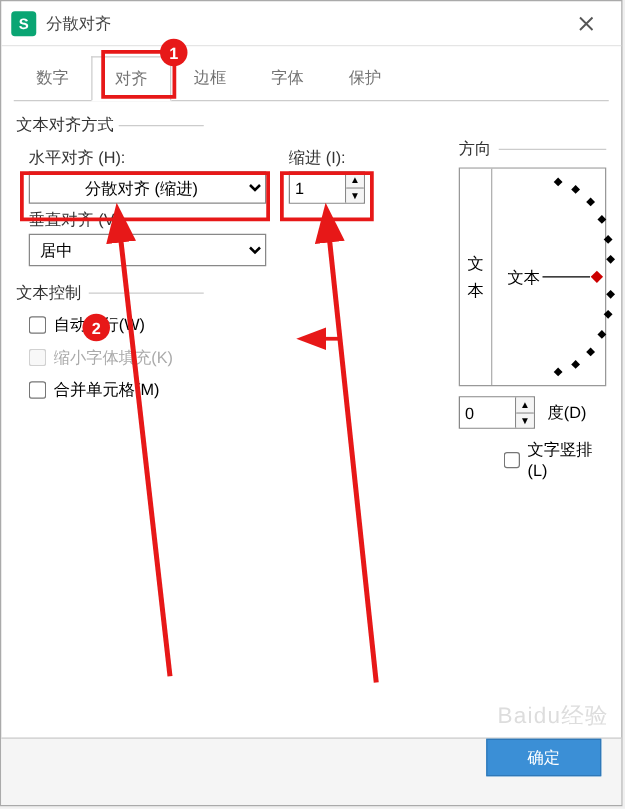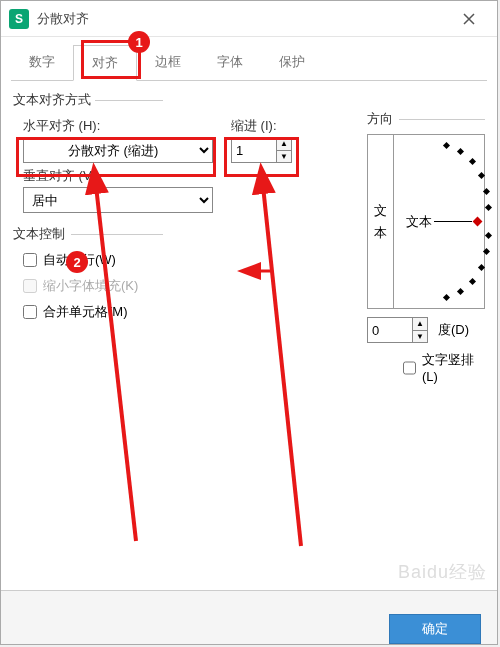--- a/index.html
+++ b/index.html
@@ -39,21 +39,21 @@
     .vert-strip span { margin: 2px 0; }
     .dial-area { flex: 1; position: relative; background: #fff; }
     .dial-area .txt { position: absolute; left: 12px; top: 78px; }
     .dial-area .line { position: absolute; left: 40px; top: 86px; width: 38px; height: 1px; background: #000; }
     .red-dot { position: absolute; width: 7px; height: 7px; background: #c00; transform: rotate(45deg); }
     .black-dot { position: absolute; width: 5px; height: 5px; background: #000; transform: rotate(45deg); }
     .degree-row { display: flex; align-items: center; margin-top: 8px; }
     .deg-spinner { display: flex; height: 26px; border: 1px solid #888; }
     .deg-spinner input { width: 44px; border: none; padding: 0 4px; outline: none; }
     .deg-label { margin-left: 10px; }
-    .buttons { position: absolute; bottom: 0; left: 0; right: 0; height: 54px; border-top: 1px solid #ccc; display: flex; justify-content: flex-end; align-items: flex-end; padding-right: 16px; gap: 28px; background: #f5f5f5; }
+    .buttons { position: absolute; bottom: 0; left: 0; right: 0; height: 54px; border-top: 1px solid #ccc; display: flex; justify-content: flex-end; align-items: flex-start; padding-right: 16px; gap: 28px; background: #f5f5f5; }
     .btn { width: 92px; height: 30px; border: 1px solid #888; background: #fff; cursor: pointer; }
     .btn.primary { background: #3b8fd6; color: #fff; border-color: #2f78b8; }
     
     .red-box { position: absolute; border: 3px solid #e71818; pointer-events: none; }
     .badge { position: absolute; width: 22px; height: 22px; border-radius: 50%; background: #e71818; color: #fff; display: flex; align-items: center; justify-content: center; font-weight: bold; pointer-events: none; }
     .arrow-svg { position: absolute; pointer-events: none; }
     .watermark { position: absolute; right: 10px; bottom: 60px; color: #ddd; font-size: 18px; letter-spacing: 1px; }
   </style>
 </head>
 <body>

